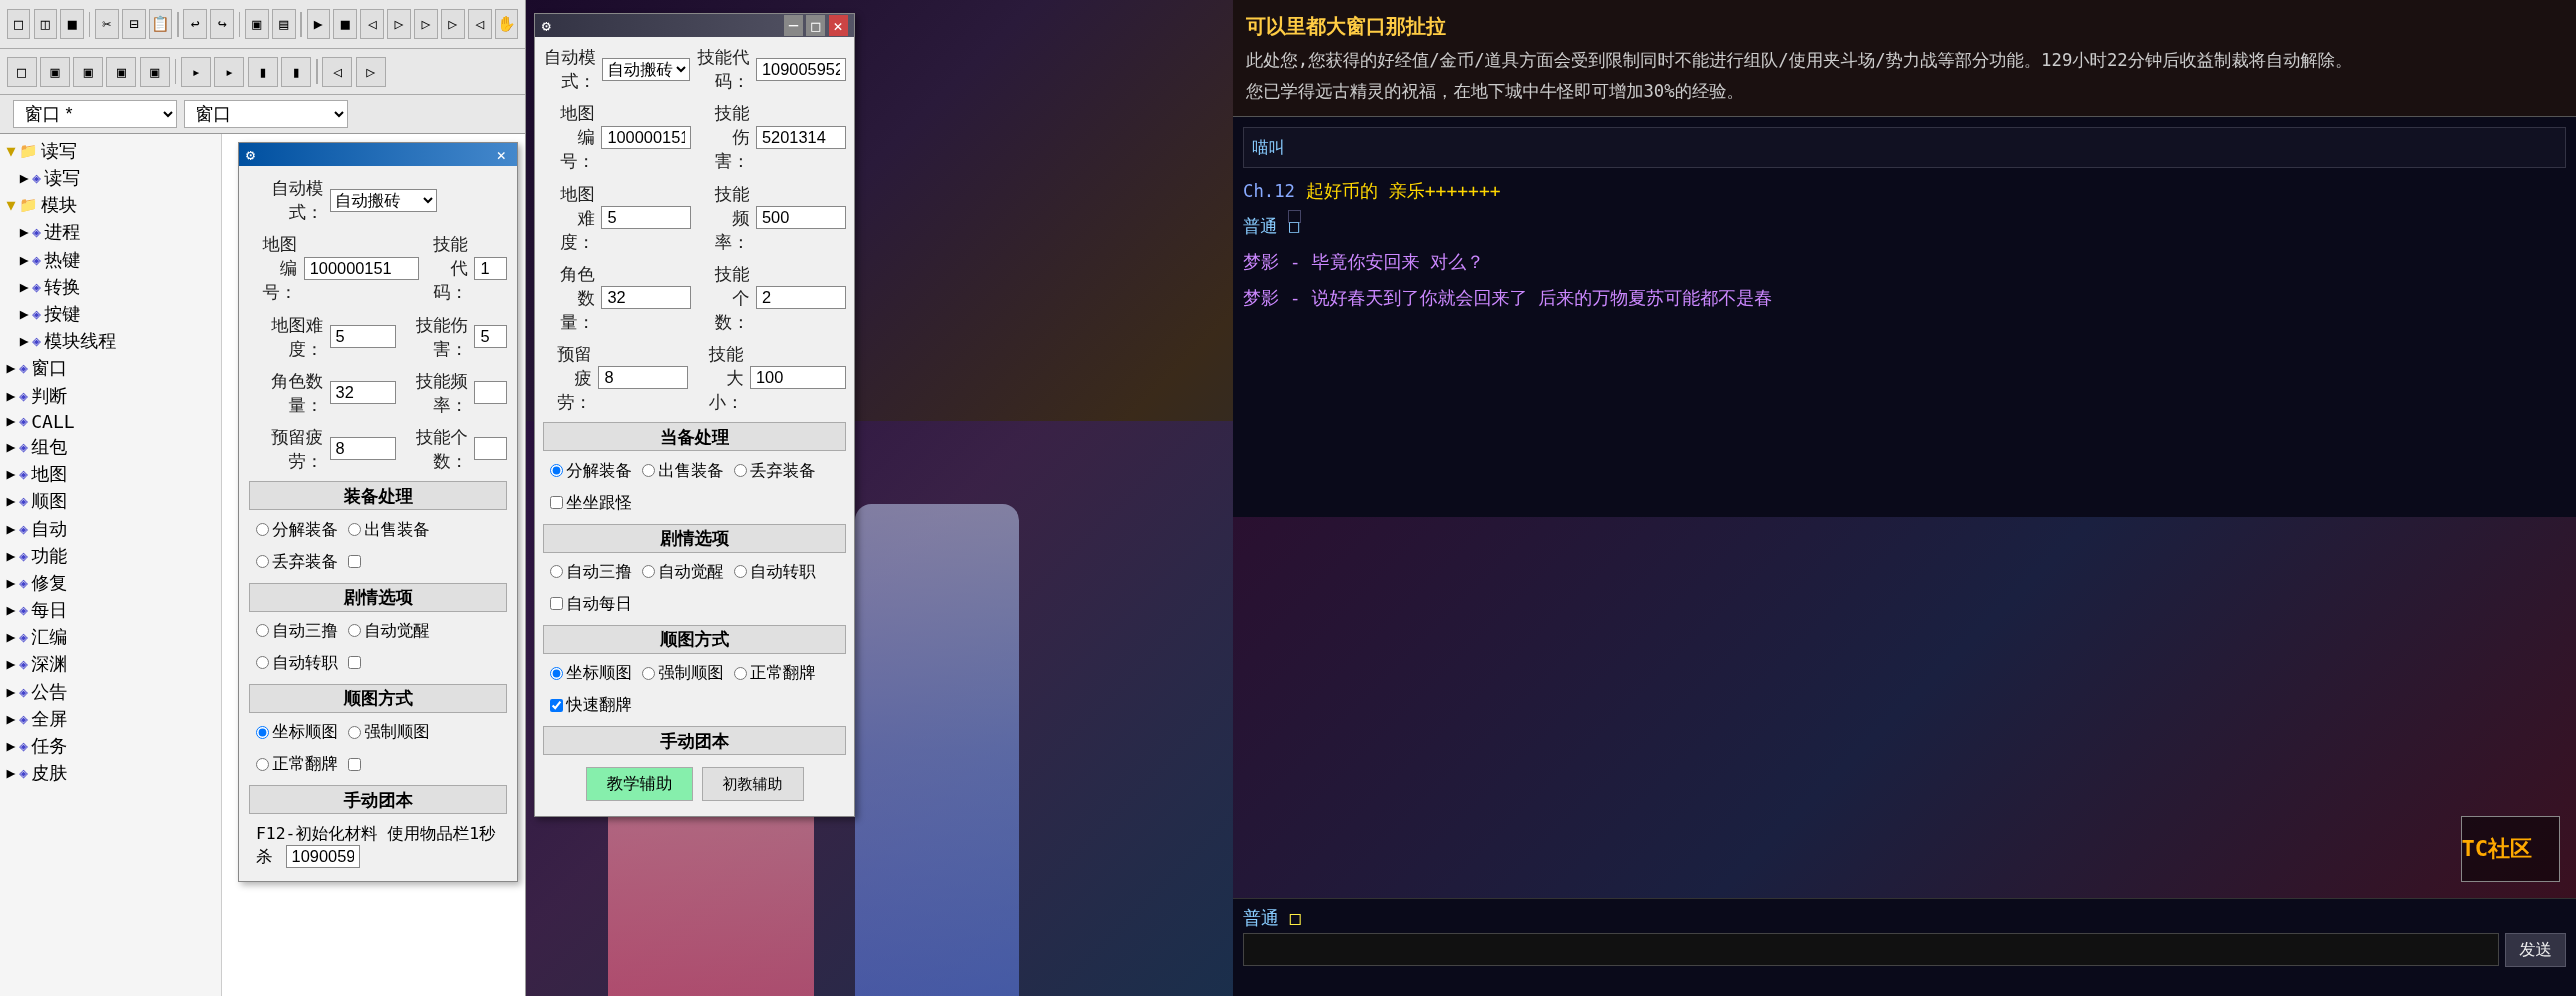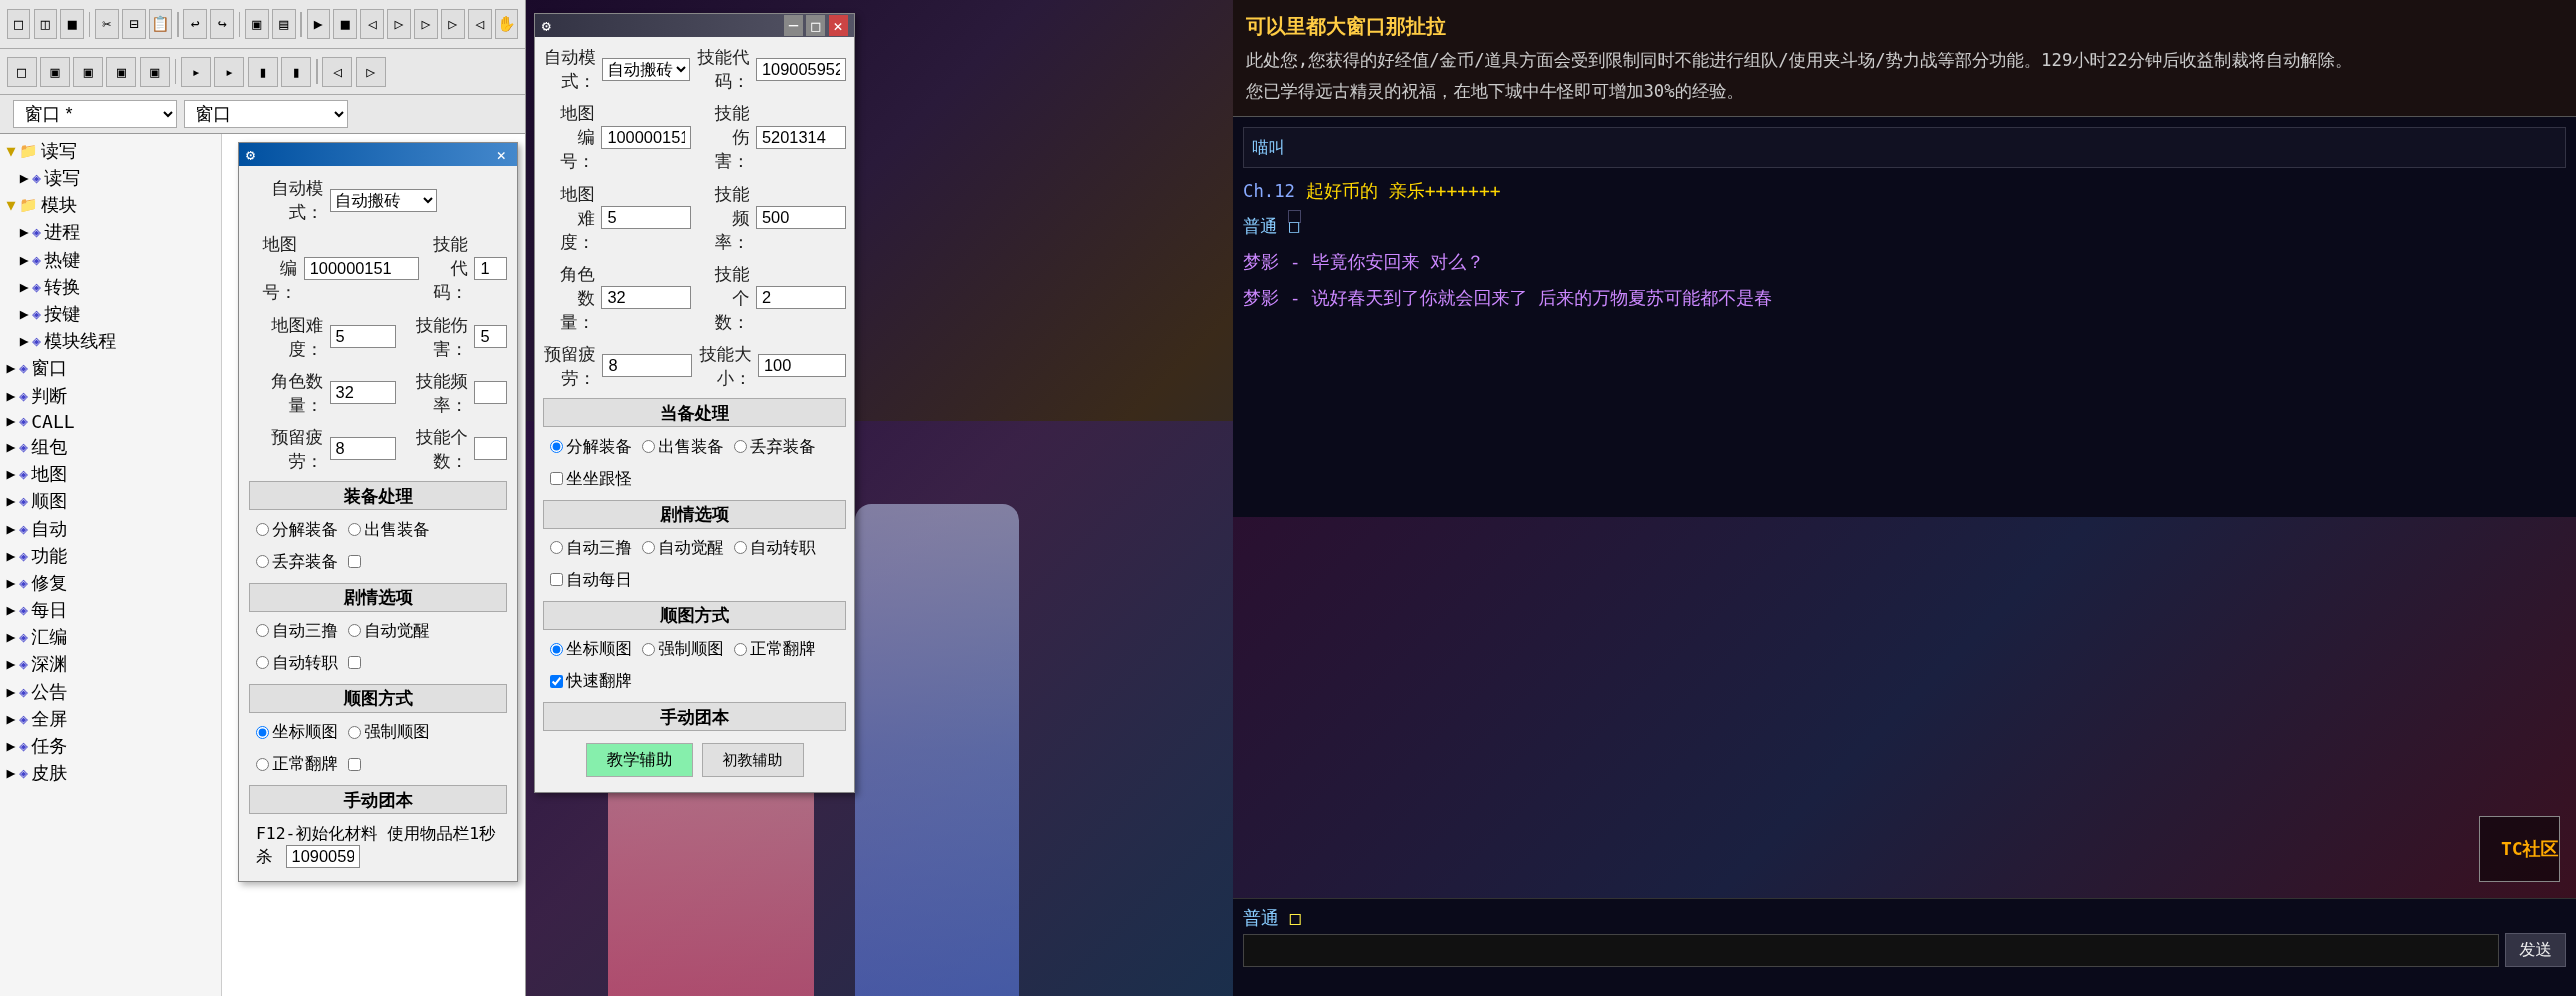--- a/index.html
+++ b/index.html
@@ -283,29 +283,29 @@
       font-size: 18px;
       margin-bottom: 3.3px;
     }
 
     .chat-channel span { color: #ffee44; }
 
     .tc-logo {
       position: absolute;
       bottom: 16.4px;
       right: 16.4px;
-      width: 81px;
+      width: 99px;
       height: 66px;
       background: rgba(0,0,0,0.5);
       border: 1.6px solid #888;
       display: flex;
       align-items: center;
-      justify-content: flex-end;
+      justify-content: flex-start;
       color: #ffaa00;
-      font-size: 18px;
+      font-size: 22px;
       font-weight: bold;
     }
 
     .close-btn {
       cursor: pointer;
       font-size: 15px;
       color: white;
       padding: 1.6px 5px;
     }
   </style>
@@ -632,21 +632,21 @@
       <div class="form-row">
         <span class="form-label">角色数量：</span>
         <input class="form-input" value="32" style="width: 90px;">
         <span class="form-label" style="width:74px;margin-left:6.6px;">技能个数：</span>
         <input class="form-input" value="2" style="width: 90px;">
       </div>
       <div class="form-row">
         <span class="form-label">预留疲劳：</span>
         <input class="form-input" value="8" style="width: 90px;">
         <span class="form-label" style="width:74px;margin-left:6.6px;">技能大小：</span>
-        <input class="form-input" value="100" style="width: 88px;">
+        <input class="form-input" value="100" style="width: 96px;">
       </div>
 
       <div class="section-title">当备处理</div>
       <div class="radio-group">
         <label>
             <input type="radio" name="equip2" checked="" style=""> 
             <span>分解装备</span>
           </label>
         <label>
             <input type="radio" name="equip2" style=""> 
@@ -749,19 +749,19 @@
 
     <div class="tc-logo">
       <span>TC社区</span>
     </div>
   </div>
 
   <div class="right-bottom">
     <div class="chat-channel">
       普通 <span>□</span>
     </div>
-    <div style="display:flex;gap:6.6px;align-items:flex-end;">
+    <div style="display:flex;gap:6.6px;align-items:center;">
       <input type="text" style="flex: 1 1 0%; height: 33px; background: rgb(17, 17, 17); border: 0.8px solid rgb(68, 68, 68); color: rgb(238, 238, 238); padding: 3.3px 6.6px; font-size: 16.4px;" placeholder="">
       <button style="padding:5px 13px;background:#334;color:#eee;border:0.8px solid #556;font-size:16.4px;">发送</button>
     </div>
   </div>
 </div>
 
 
 </body></html>

